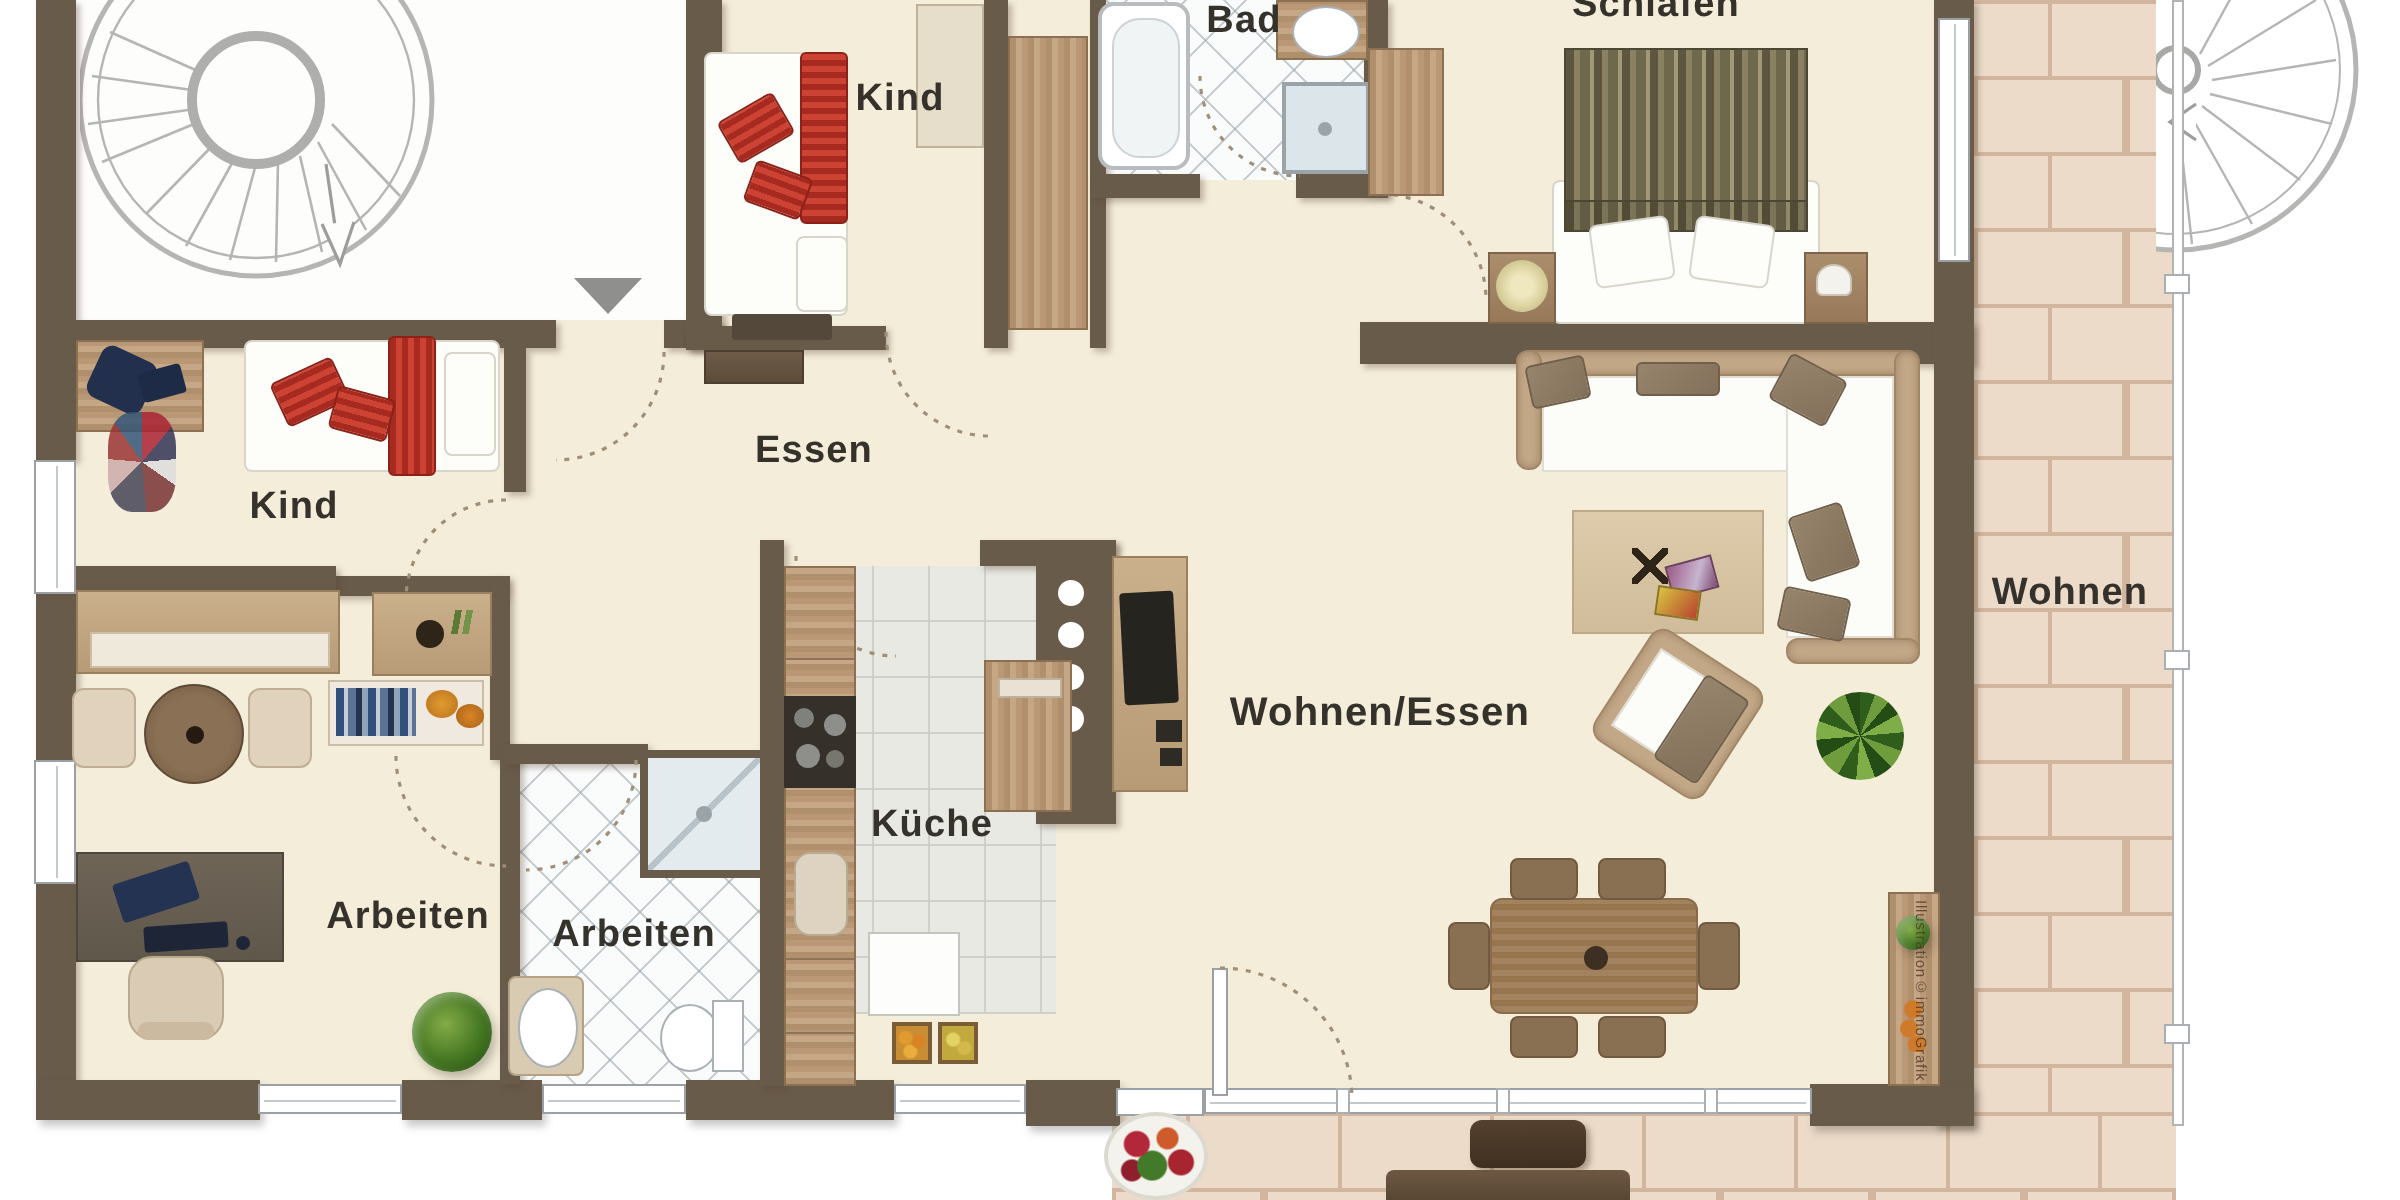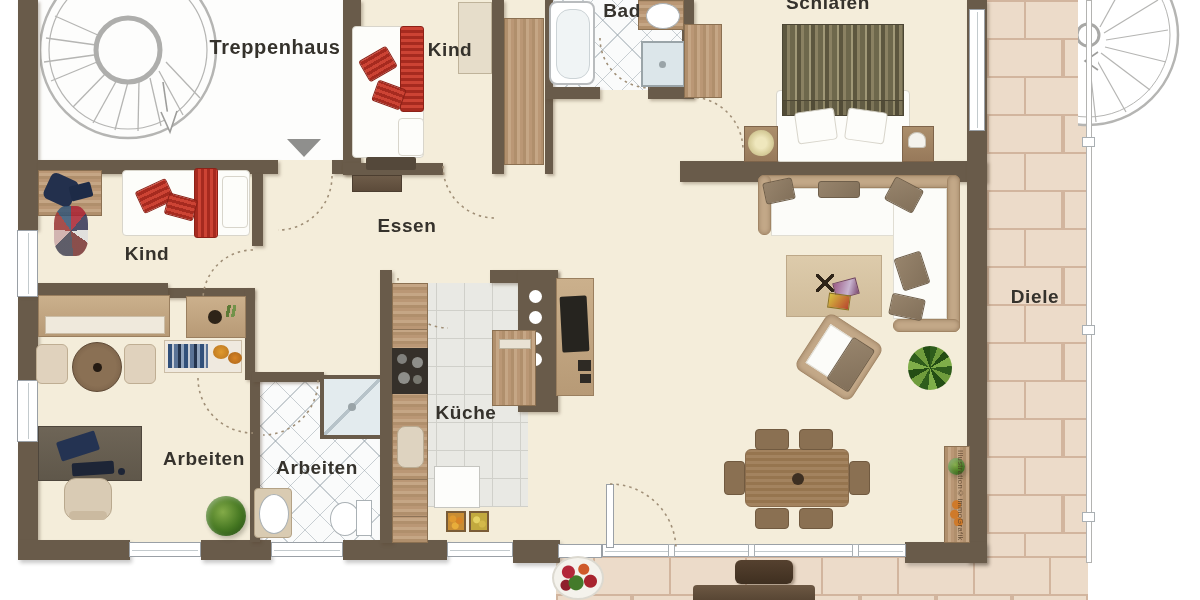--- a/index.html
+++ b/index.html
@@ -341,26 +341,26 @@
   <div class="abs" style="left:552px;top:556px;width:52px;height:44px;border-radius:50%;background:
       radial-gradient(circle at 30% 35%, #b3273a 0 6px, transparent 7px),
       radial-gradient(circle at 62% 28%, #cf5a2a 0 5px, transparent 6px),
       radial-gradient(circle at 46% 62%, #437a2a 0 7px, transparent 8px),
       radial-gradient(circle at 76% 58%, #a8242f 0 6px, transparent 7px),
       radial-gradient(circle at 25% 68%, #8f1f2c 0 5px, transparent 6px),
       #f4f2ec;border:2px solid #dcd9d0;box-sizing:border-box"></div>
   <div class="abs" style="left:735px;top:560px;width:58px;height:24px;background:linear-gradient(#55412f,#3f2f20);border-radius:6px;box-shadow:2px 2px 3px rgba(70,50,30,.4)"></div>
   <div class="abs" style="left:693px;top:585px;width:122px;height:15px;background:linear-gradient(#6d5843,#584634);border-radius:4px 4px 0 0"></div>
 
-  <div class="room-label" style="left:275px;top:47px;font-size:20px">Treppenhaus</div>
   <div class="room-label" style="left:450px;top:50px">Kind</div>
   <div class="room-label" style="left:622px;top:11px">Bad</div>
   <div class="room-label" style="left:828px;top:3px">Schlafen</div>
   <div class="room-label" style="left:407px;top:226px">Essen</div>
   <div class="room-label" style="left:147px;top:254px">Kind</div>
+  <div class="room-label" style="left:690px;top:357px;font-size:20px">Wohnen/Essen</div>
   <div class="room-label" style="left:466px;top:413px">Küche</div>
   <div class="room-label" style="left:204px;top:459px">Arbeiten</div>
   <div class="room-label" style="left:317px;top:468px">Arbeiten</div>
-  <div class="room-label" style="left:1035px;top:297px">Diele</div>
+  <div class="room-label" style="left:1035px;top:297px">Wohnen</div>
 
   <div class="watermark" style="left:956px;top:450px;height:95px">Illustration©immoGrafik</div>
 
 </div>
 
 </body></html>

